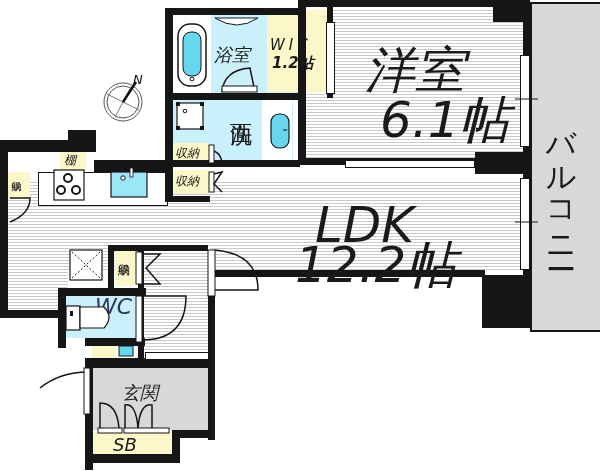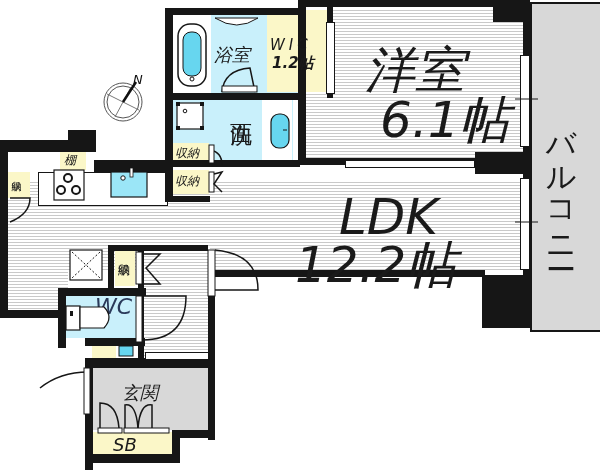--- a/index.html
+++ b/index.html
@@ -96,21 +96,21 @@
 
 <div class="win" style="left:520px;top:55px;width:8px;height:90px;"></div>
 <div class="win" style="left:520px;top:178px;width:8px;height:90px;"></div>
 
 <div class="win" style="left:345px;top:160px;width:128px;height:6px;"></div>
 
 <div class="win" style="left:326px;top:22px;width:7px;height:70px;"></div>
 
 <div class="lbl big" style="left:365px;top:45px;">洋室</div>
 <div class="lbl big" style="left:355px;top:95px;margin-left:25px;">6.1帖</div>
-<div class="lbl big" style="left:315px;top:192px;margin-left:24px;">LDK</div>
+<div class="lbl big" style="left:315px;top:200px;">LDK</div>
 <div class="lbl big" style="left:295px;top:240px;">12.2帖</div>
 <div class="lbl sm" style="left:270px;top:38px;letter-spacing:4px;text-align:center;">WIC</div>
 <div class="lbl sm" style="left:272px;top:56px;font-weight:bold;">1.2帖</div>
 <div class="lbl sm" style="left:214px;top:46px;font-size:18px;">浴室</div>
 <div class="lbl vert" style="left:230px;top:106px;font-size:22px;font-style:normal;">洗面</div>
 <div class="lbl" style="left:95px;top:296px;font-size:22px;color:#2a3a5a;">WC</div>
 <div class="lbl" style="left:122px;top:384px;font-size:18px;">玄関</div>
 <div class="lbl" style="left:113px;top:436px;font-size:18px;">SB</div>
 
 <div class="lbl xs" style="left:64px;top:154px;">棚</div>

